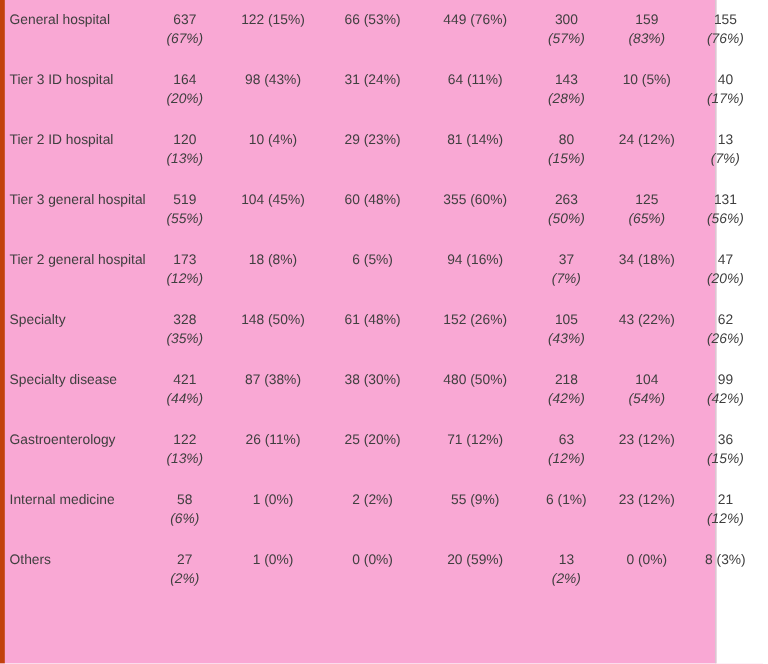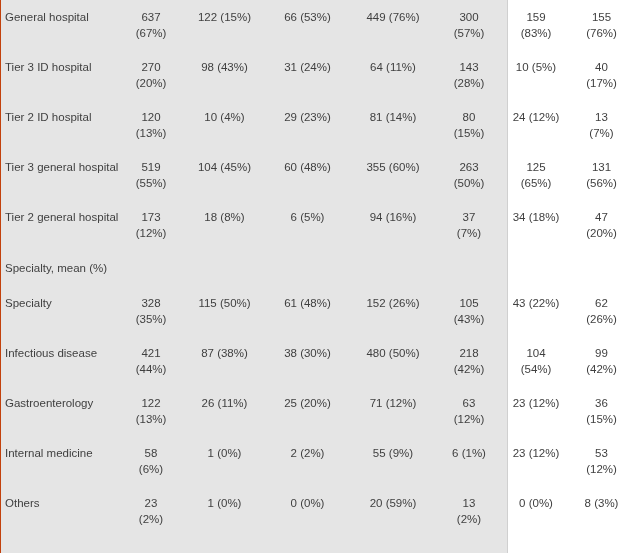--- a/index.html
+++ b/index.html
@@ -9,26 +9,26 @@
   }
   body {
     width: 640px;
     height: 553px;
     font-family: "Liberation Sans", sans-serif;
     color: #3a3a3a;
     overflow: hidden;
   }
   #table-wrap {
     box-sizing: border-box;
-    width: 508px;
+    width: 597px;
     height: 553px;
-    border-left: 1px solid #c2410c;
+    border-left: 4px solid #c2410c;
     border-right: 1px solid #d0d0d0;
     padding-left: 4px;
-    background: #e5e5e5;
+    background: #f9a8d4;
   }
   table.data-table {
     border-collapse: collapse;
     width: 631px;
     table-layout: fixed;
     font-size: 11.5px;
   }
   table.data-table td {
     padding: 0;
     vertical-align: top;
@@ -60,21 +60,21 @@
   }
   tr.data-row td {
     padding-top: 9px;
     padding-bottom: 9px;
   }
   tr.section-row td {
     padding-top: 10px;
     padding-bottom: 10px;
   }
   .val-line { display: block; white-space: nowrap; }
-  .pct-line { display: block; white-space: nowrap; }
+  .pct-line { display: block; white-space: nowrap; font-style: italic; }
 </style>
 </head>
 <body>
 
 <div id="table-wrap">
   <table class="data-table">
     <colgroup>
       <col class="c-label">
         <col class="c1">
         <col class="c2">
@@ -109,21 +109,21 @@
             <span class="pct-line">(83%)</span>
           </td>
           <td class="num-cell pad-narrow">
             <span class="val-line">155</span>
             <span class="pct-line">(76%)</span>
           </td>
         </tr>
         <tr class="data-row">
           <td class="label-cell">Tier 3 ID hospital</td>
           <td class="num-cell">
-            <span class="val-line">270</span>
+            <span class="val-line">164</span>
             <span class="pct-line">(20%)</span>
           </td>
           <td class="num-cell">
             <span class="val-line">98 (43%)</span>
           </td>
           <td class="num-cell">
             <span class="val-line">31 (24%)</span>
           </td>
           <td class="num-cell">
             <span class="val-line">64 (11%)</span>
@@ -215,53 +215,49 @@
             <span class="pct-line">(7%)</span>
           </td>
           <td class="num-cell">
             <span class="val-line">34 (18%)</span>
           </td>
           <td class="num-cell pad-narrow">
             <span class="val-line">47</span>
             <span class="pct-line">(20%)</span>
           </td>
         </tr>
-        <tr class="section-row">
-          <td class="label-cell">Specialty, mean (%)</td>
-          <td colspan="7"></td>
-        </tr>
         <tr class="data-row">
           <td class="label-cell">Specialty</td>
           <td class="num-cell">
             <span class="val-line">328</span>
             <span class="pct-line">(35%)</span>
           </td>
           <td class="num-cell">
-            <span class="val-line">115 (50%)</span>
+            <span class="val-line">148 (50%)</span>
           </td>
           <td class="num-cell">
             <span class="val-line">61 (48%)</span>
           </td>
           <td class="num-cell">
             <span class="val-line">152 (26%)</span>
           </td>
           <td class="num-cell">
             <span class="val-line">105</span>
             <span class="pct-line">(43%)</span>
           </td>
           <td class="num-cell">
             <span class="val-line">43 (22%)</span>
           </td>
           <td class="num-cell pad-narrow">
             <span class="val-line">62</span>
             <span class="pct-line">(26%)</span>
           </td>
         </tr>
         <tr class="data-row">
-          <td class="label-cell">Infectious disease</td>
+          <td class="label-cell">Specialty disease</td>
           <td class="num-cell">
             <span class="val-line">421</span>
             <span class="pct-line">(44%)</span>
           </td>
           <td class="num-cell">
             <span class="val-line">87 (38%)</span>
           </td>
           <td class="num-cell">
             <span class="val-line">38 (30%)</span>
           </td>
@@ -323,28 +319,28 @@
           <td class="num-cell">
             <span class="val-line">55 (9%)</span>
           </td>
           <td class="num-cell">
             <span class="val-line">6 (1%)</span>
           </td>
           <td class="num-cell">
             <span class="val-line">23 (12%)</span>
           </td>
           <td class="num-cell pad-narrow">
-            <span class="val-line">53</span>
+            <span class="val-line">21</span>
             <span class="pct-line">(12%)</span>
           </td>
         </tr>
         <tr class="data-row">
           <td class="label-cell">Others</td>
           <td class="num-cell">
-            <span class="val-line">23</span>
+            <span class="val-line">27</span>
             <span class="pct-line">(2%)</span>
           </td>
           <td class="num-cell">
             <span class="val-line">1 (0%)</span>
           </td>
           <td class="num-cell">
             <span class="val-line">0 (0%)</span>
           </td>
           <td class="num-cell">
             <span class="val-line">20 (59%)</span>

